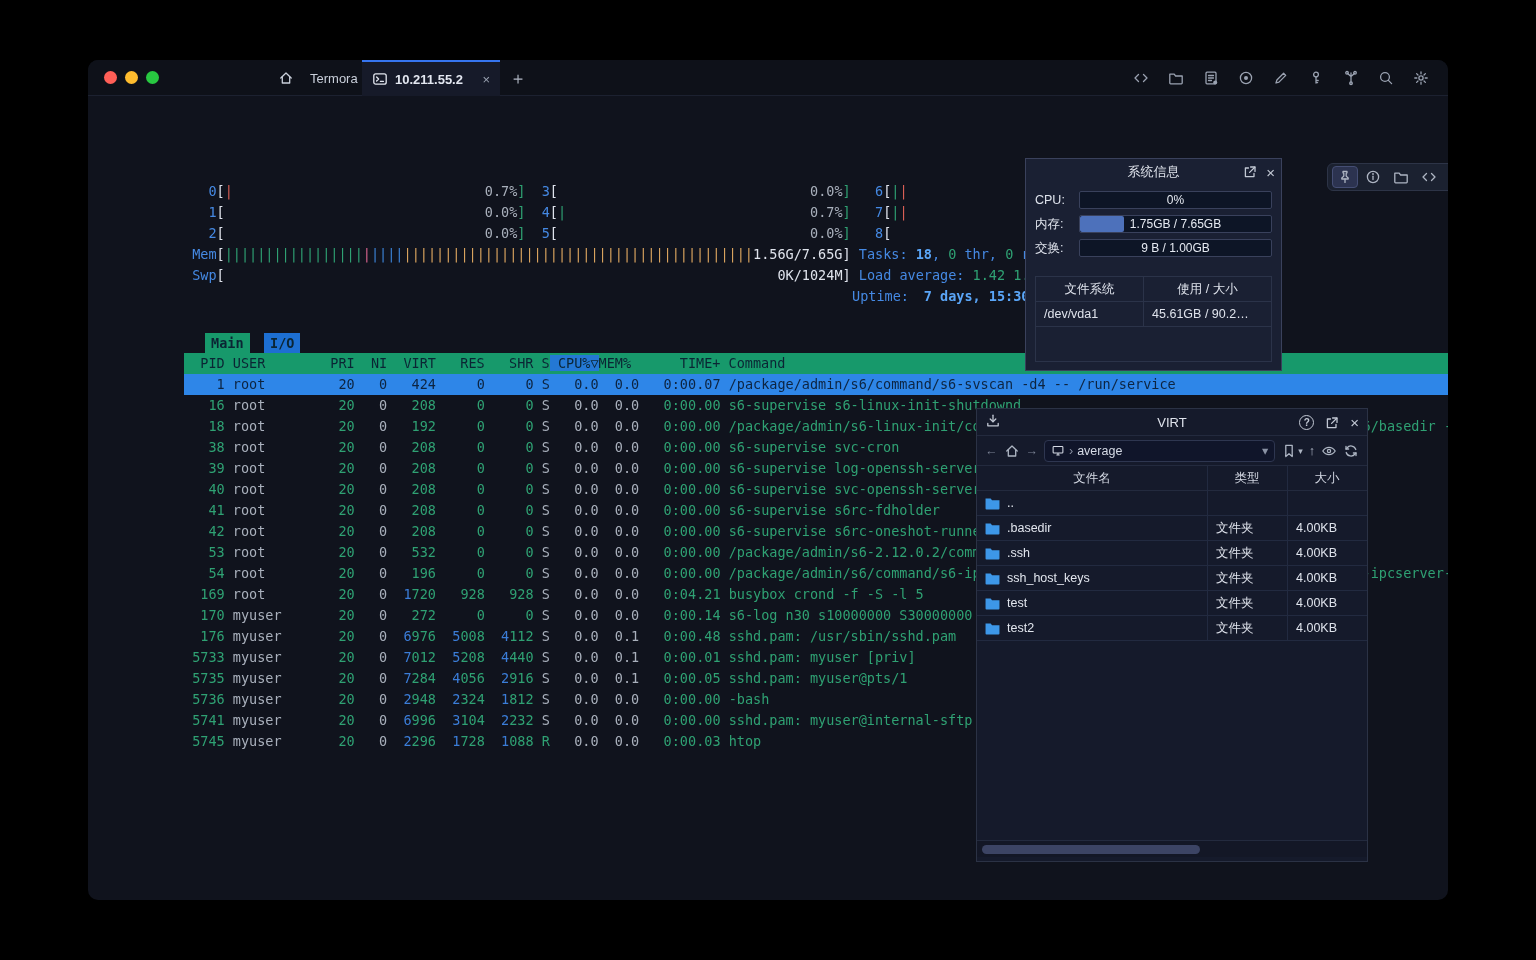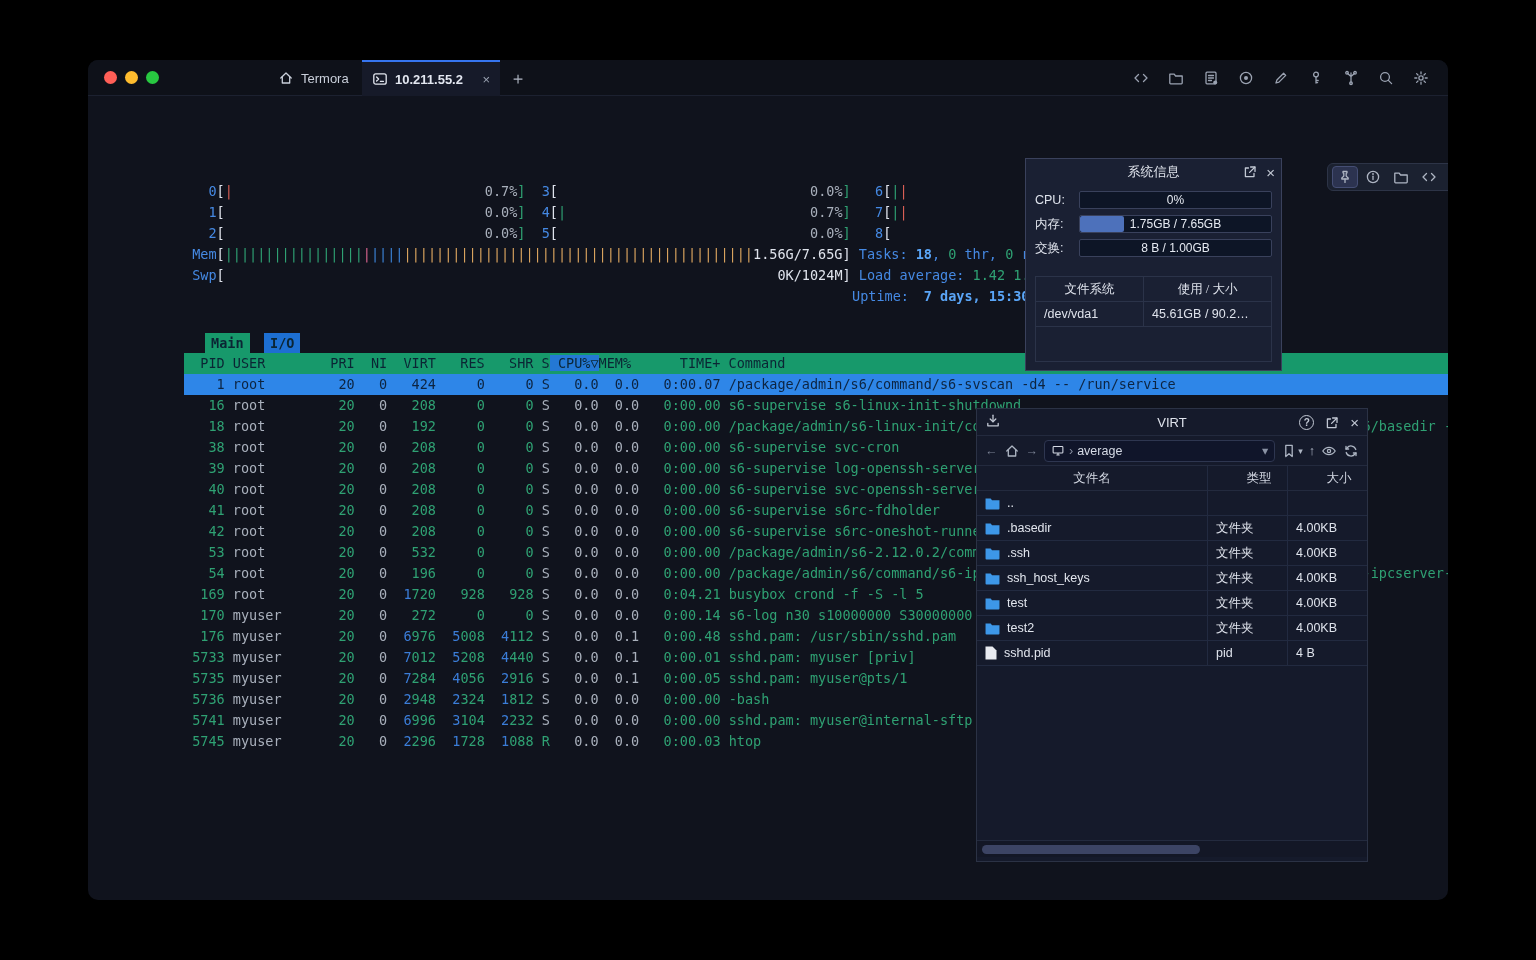--- a/index.html
+++ b/index.html
@@ -6,21 +6,21 @@
   html,body { width:1536px; height:960px; background:#000; overflow:hidden;
     font-family:"Liberation Sans", sans-serif; }
   .win { position:absolute; left:88px; top:60px; width:1360px; height:840px;
     background:#10131d; border-radius:10px; overflow:hidden; }
   
   .tabbar { position:absolute; left:0; top:0; width:100%; height:36px; background:#0e1119;
     border-bottom:1px solid #1c2130; }
   .lights { position:absolute; left:16px; top:11px; display:flex; gap:8px; }
   .light { width:13px; height:13px; border-radius:50%; }
   .tab-home { position:absolute; left:176px; top:0; height:36px; display:flex; align-items:center;
-    gap:7px; padding:0 14px; color:#c9cfda; font-size:13px; }
+    gap:16px; padding:0 14px; color:#c9cfda; font-size:13px; }
   .tab-active { position:absolute; left:274px; top:0; width:138px; height:36px; background:#161a29;
     border-top:2px solid #3675f0; display:flex; align-items:center; gap:7px; padding:0 10px;
     color:#e3e7f0; font-size:13px; font-weight:bold; }
   .tab-plus { position:absolute; left:418px; top:6px; width:24px; height:24px; color:#aeb5c2;
     font-size:17px; display:flex; align-items:center; justify-content:center; }
   .tb-icons { position:absolute; right:14px; top:5px; display:flex; gap:9px; }
   .tbtn { width:26px; height:26px; display:flex; align-items:center; justify-content:center;
     color:#9aa2b1; border-radius:5px; }
   
   .term { position:absolute; left:96px; top:96px; width:1327px; height:794px;
@@ -49,21 +49,21 @@
     color:#c2c8d4; }
   .si-row { display:flex; align-items:center; padding:0 9px; margin-top:6px; height:18px; }
   .si-label { width:44px; }
   .si-bar { position:relative; flex:1; height:18px; background:#0d1526; border:1px solid #39415c;
     border-radius:2px; overflow:hidden; }
   .si-fill { position:absolute; left:0; top:0; bottom:0; background:#4d71bb; border-radius:2px; }
   .si-val { position:absolute; inset:0; display:flex; align-items:center; justify-content:center;
     font-size:12px; color:#e6eaf2; }
   .si-table { position:absolute; left:9px; right:9px; top:117px; bottom:8px;
     border:1px solid #2b3349; font-size:12.5px; }
-  .si-thead { display:flex; height:25px; border-bottom:1px solid #2b3349; align-items:center;font-family:Liberation Serif, serif; }
+  .si-thead { display:flex; height:25px; border-bottom:1px solid #2b3349; align-items:center; }
   .si-trow { display:flex; height:25px; border-bottom:1px solid #2b3349; align-items:center; }
   .si-c1 { width:46%; padding:0 8px; border-right:1px solid #2b3349; height:100%;
     display:flex; align-items:center; }
   .si-c2 { flex:1; padding:0 8px; height:100%; display:flex; align-items:center; }
   .si-thead .si-c1, .si-thead .si-c2 { justify-content:center; }
   
   .ftool { position:absolute; left:1239px; top:103px; height:28px; background:#1b2130;
     border:1px solid #2d3447; border-radius:6px; display:flex; align-items:center; padding:0 4px; gap:2px; }
   .ft-btn { width:26px; height:22px; display:flex; align-items:center; justify-content:center;
     color:#aeb5c3; border-radius:4px; }
@@ -75,21 +75,21 @@
     display:flex; align-items:center; justify-content:center; font-size:13px; }
   .sf-dl { position:absolute; left:8px; top:4px; color:#c2c8d4; }
   .sf-acts { position:absolute; right:8px; top:0; height:27px; display:flex; align-items:center;
     gap:10px; color:#c2c8d4; }
   .sf-tools { height:30px; display:flex; align-items:center; padding:0 8px; gap:6px;
     border-bottom:1px solid #232a3e; color:#aeb6c4; }
   .sf-crumb { flex:1; height:22px; background:#10152a; border:1px solid #2e3650; border-radius:4px;
     display:flex; align-items:center; padding:0 6px; gap:4px; color:#d6dbe6; }
   .sf-crumb .grow { flex:1; }
   .sf-thead { display:flex; height:25px; align-items:center; border-bottom:1px solid #232a3e;
-    color:#d2d7e2;gap:12px; }
+    color:#d2d7e2; }
   .sf-col1 { width:230px; display:flex; align-items:center; }
   .sf-col2 { width:80px; padding-left:9px; }
   .sf-col3 { flex:1; padding-left:9px; }
   .sf-thead .sf-col1, .sf-thead .sf-col2, .sf-thead .sf-col3 { justify-content:center; display:flex;
     padding-left:0; }
   .sf-rows { position:relative; }
   .sf-row { display:flex; height:25px; align-items:center; border-bottom:1px solid #222a40; }
   .sf-row .sf-col1 { padding-left:8px; gap:7px; color:#e2e6ee; }
   .sf-vline { position:absolute; top:-25px; bottom:0; width:1px; background:#222a40; }
   .sf-scroll { position:absolute; left:5px; bottom:8px; width:218px; height:9px;
@@ -268,21 +268,21 @@
           <span class="si-label">内存:</span>
       <span class="si-bar">
         <span class="si-fill" style="width:23%"></span>
         <span class="si-val">1.75GB / 7.65GB</span>
           </span>
         </div>
         <div class="si-row">
           <span class="si-label">交换:</span>
       <span class="si-bar">
         <span class="si-fill" style="width:0%"></span>
-        <span class="si-val">8 B / 1.00GB</span>
+        <span class="si-val">9 B / 1.00GB</span>
           </span>
         </div>
       </div>
     <div class="si-table">
       <div class="si-thead">
         <span class="si-c1">文件系统</span>
         <span class="si-c2">使用 / 大小</span>
       </div>
       <div id="siRows">
           <div class="si-trow">
@@ -419,31 +419,19 @@
             <span>
               <svg width="15" height="13" viewBox="0 0 16 14" fill="#3d97e8">
                 <path d="M.5 1.5h5.5l1.5 2h8v9a1 1 0 0 1-1 1h-13a1 1 0 0 1-1-1z"></path>
               </svg>
             </span>
             <span>test2</span>
           </span>
       <span class="sf-col2">文件夹</span>
       <span class="sf-col3">4.00KB</span>
         </div>
-        <div class="sf-row">
-          <span class="sf-col1">
-            <span>
-              <svg width="12" height="14" viewBox="0 0 12 14" fill="#e8eaf0">
-                <path d="M.5.5h7l4 4v9h-11z"></path>
-              </svg>
-            </span>
-            <span>sshd.pid</span>
-          </span>
-      <span class="sf-col2">pid</span>
-      <span class="sf-col3">4 B</span>
-        </div>
       </div>
     <div class="sf-scrolltrack">
       <span class="sf-scroll" style="position:absolute;top:4px"></span>
     </div>
   </div>
 
 </div>
 
 </body></html>

